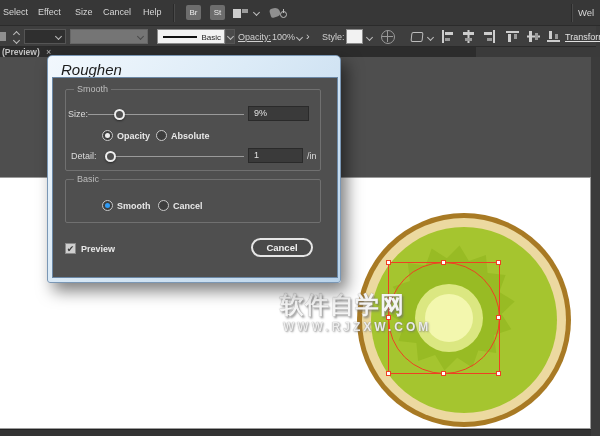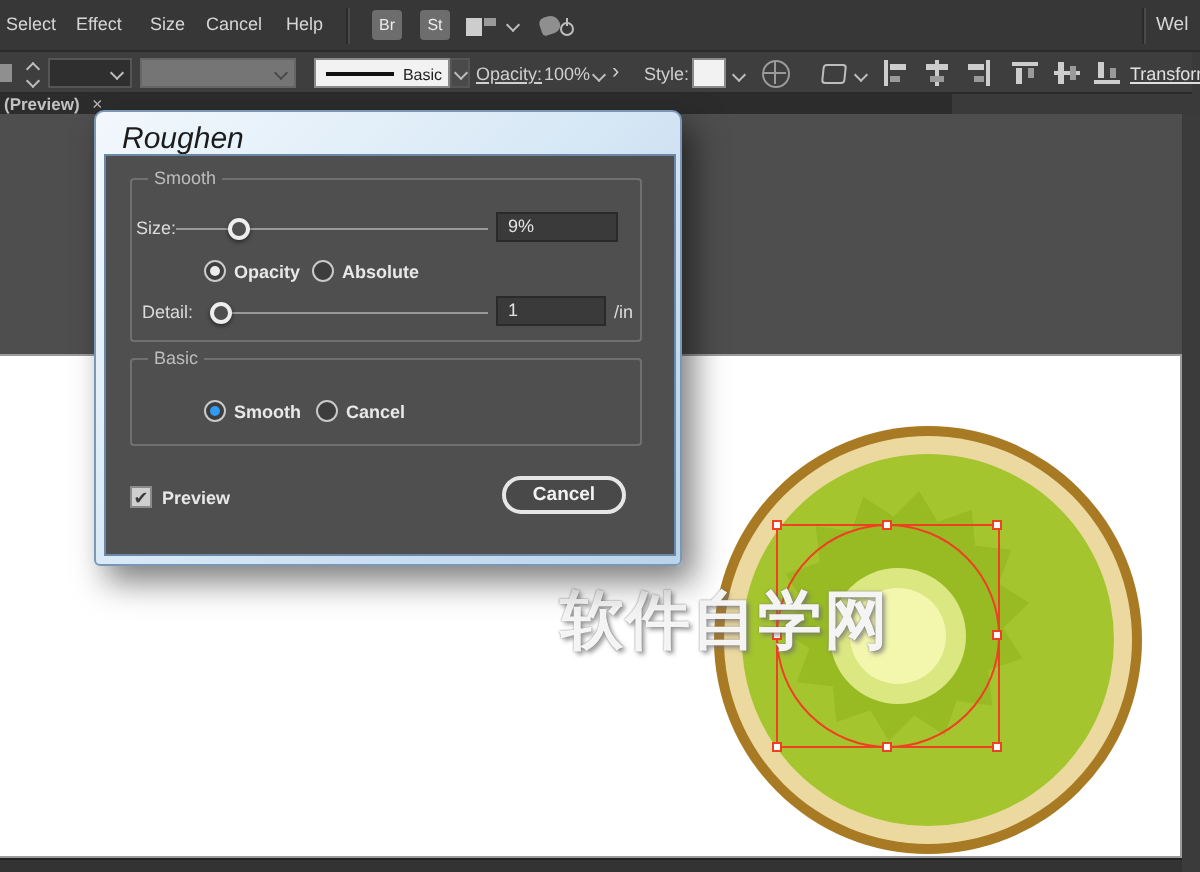--- a/index.html
+++ b/index.html
@@ -36,21 +36,21 @@
   #kiwi-pith   { left:362px; top:161px; width:204px; height:204px; }
   #kiwi-flesh  { left:371px; top:170px; width:186px; height:186px; }
   #starburst   { position:absolute; left:386px; top:185px; }
   #core-ring   { left:415px; top:227px; width:68px; height:68px; }
   #core        { left:425px; top:237px; width:48px; height:48px; }
 
   #sel-circle { left:388px; top:205px; width:112px; height:112px; border:1px solid #ee4023; background:transparent; }
   #sel-bbox   { position:absolute; left:388px; top:205px; width:112px; height:112px; border:1px solid #ee4023; }
   .handle { position:absolute; width:5px; height:5px; background:#fff; border:1px solid #ee4023; }
 
-  #watermark-1 { position:absolute; left:280px; top:232px; font-size:32px; font-weight:bold;
+  #watermark-1 { position:absolute; left:280px; top:232px; font-size:24px; font-weight:bold;
     color:rgba(255,255,255,0.92); letter-spacing:1px;
     text-shadow:0 0 1px rgba(110,110,110,.9), 1.5px 1.5px 2px rgba(110,110,110,.65); }
   #watermark-2 { position:absolute; left:283px; top:263px; font-size:12px; font-weight:bold; letter-spacing:3px;
     color:rgba(255,255,255,0.85);
     text-shadow:0 0 1px rgba(110,110,110,.9), 1px 1px 2px rgba(110,110,110,.6); }
 
   
   #dialog { position:absolute; left:47px; top:55px; width:294px; height:228px; z-index:50;
     background:linear-gradient(135deg,#f2f8fd 0%,#dcebf7 40%,#b9d3ea 100%);
     border:1px solid #7a97b5; border-radius:5px 5px 3px 3px;
@@ -207,20 +207,21 @@
   <div class="handle" style="left:386px; top:203px"></div>
   <div class="handle" style="left:441px; top:203px"></div>
   <div class="handle" style="left:496px; top:203px"></div>
   <div class="handle" style="left:386px; top:258px"></div>
   <div class="handle" style="left:496px; top:258px"></div>
   <div class="handle" style="left:386px; top:314px"></div>
   <div class="handle" style="left:441px; top:314px"></div>
   <div class="handle" style="left:496px; top:314px"></div>
 
   <div id="watermark-1">软件自学网</div>
+  <div id="watermark-2">WWW.RJZXW.COM</div>
 </div>
 
 <div id="dialog">
   <div id="dialog-title">Roughen</div>
   <div id="dialog-body"></div>
 
   <div class="group" style="left:17px; top:33px; width:256px; height:82px"></div>
   <div class="group-label" style="left:26px; top:28px">Smooth</div>
 
   <div class="dlg-label" style="left:20px; top:53px">Size:</div>

